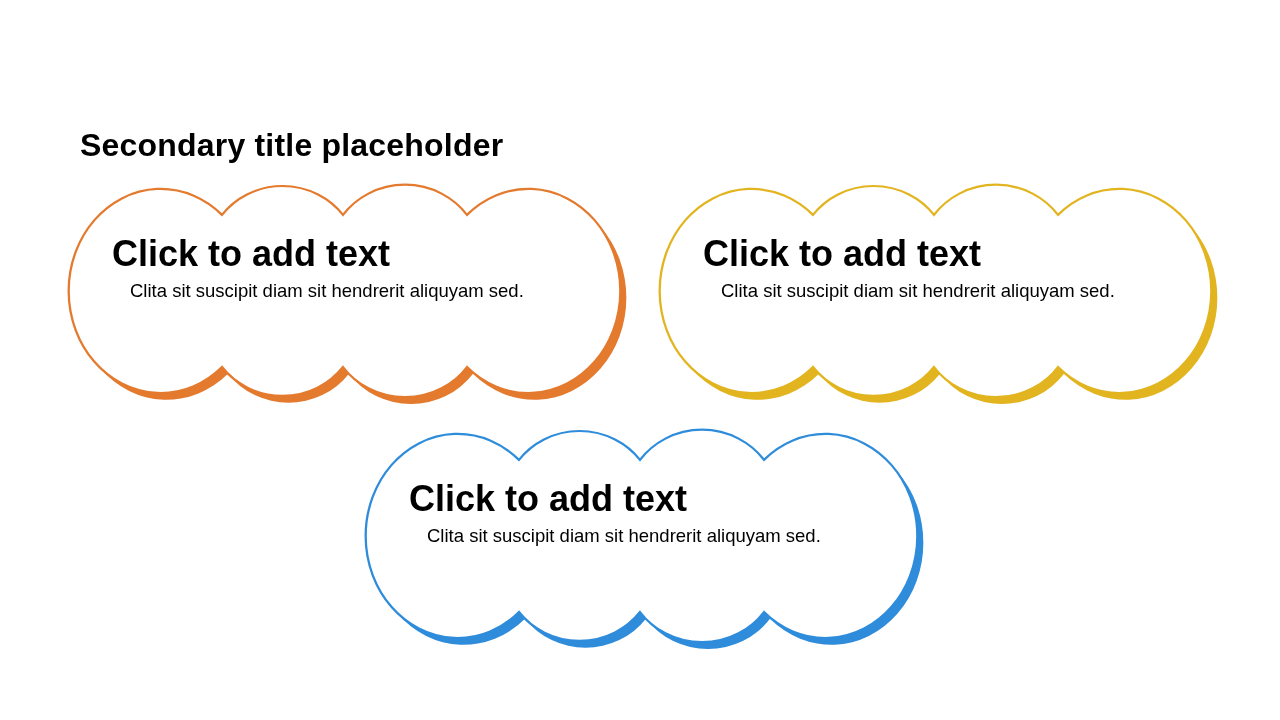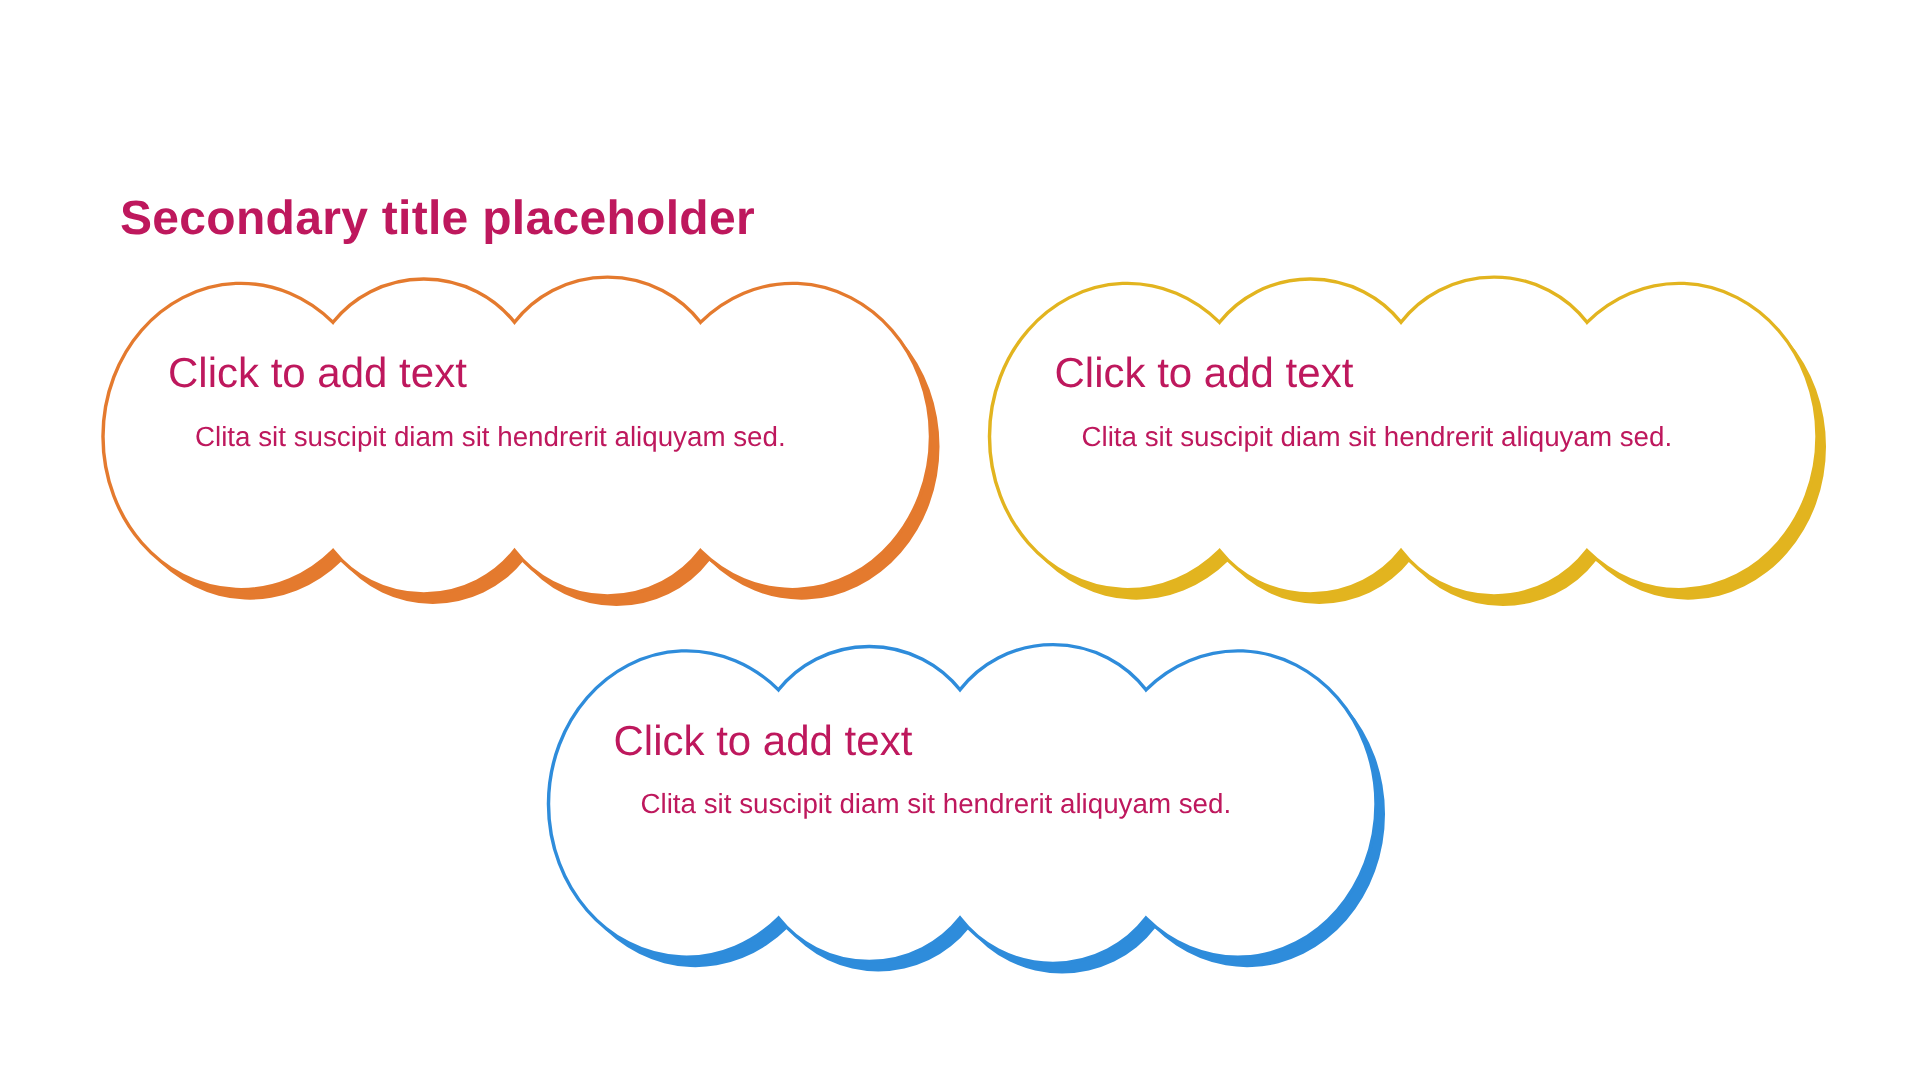--- a/index.html
+++ b/index.html
@@ -7,21 +7,21 @@
     padding: 0;
     background: #ffffff;
   }
   .slide {
     position: relative;
     width: 1224px;
     height: 720px;
     background: #ffffff;
     overflow: hidden;
     font-family: "Liberation Sans", sans-serif;
-    color: #be185d;
+    color: #000000;
   }
   .slide-title {
     position: absolute;
     left: 80px;
     top: 126px;
     font-size: 32px;
     font-weight: bold;
     line-height: 1.2;
     letter-spacing: 0.2px;
     white-space: nowrap;
@@ -35,22 +35,22 @@
   .cloud svg {
     position: absolute;
     left: 0;
     top: 0;
     overflow: visible;
   }
   .cloud-heading {
     position: absolute;
     left: 53px;
     top: 49px;
-    font-size: 28px;
-    font-weight: normal;
+    font-size: 36px;
+    font-weight: bold;
     line-height: 1.2;
     white-space: nowrap;
   }
   .cloud-body {
     position: absolute;
     left: 71px;
     top: 97px;
     font-size: 18.5px;
     line-height: 1.2;
     white-space: nowrap;

